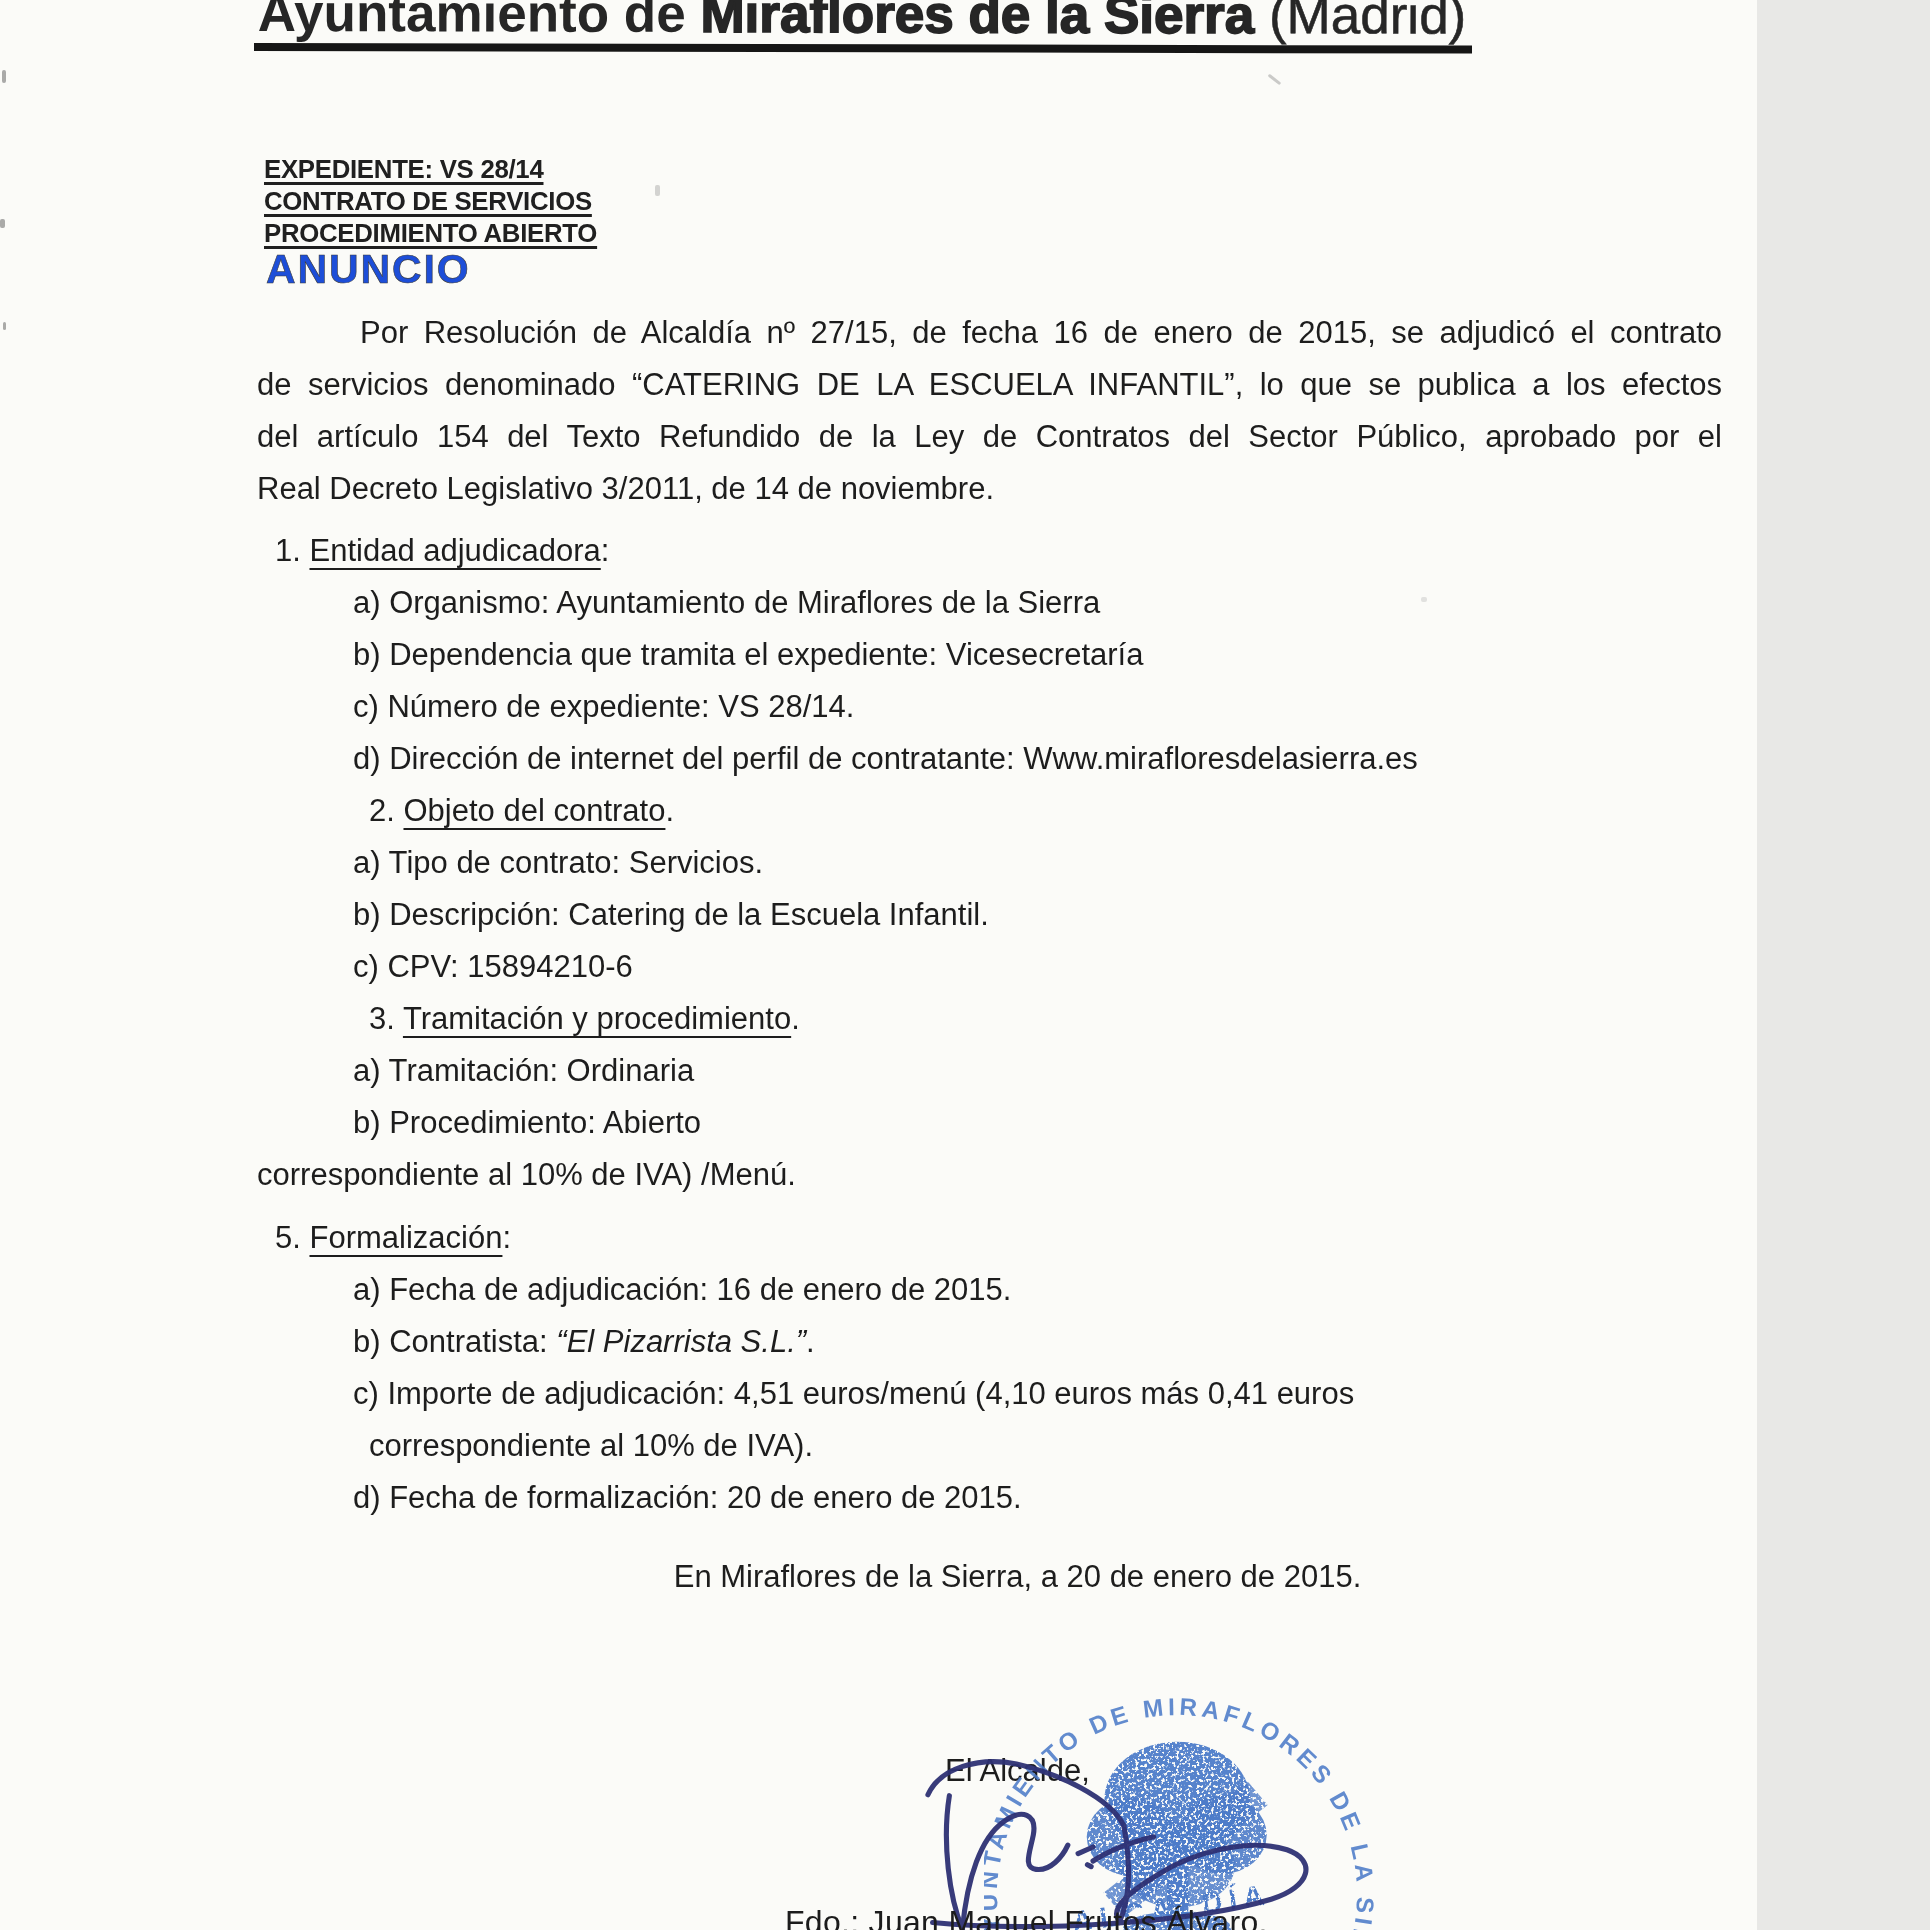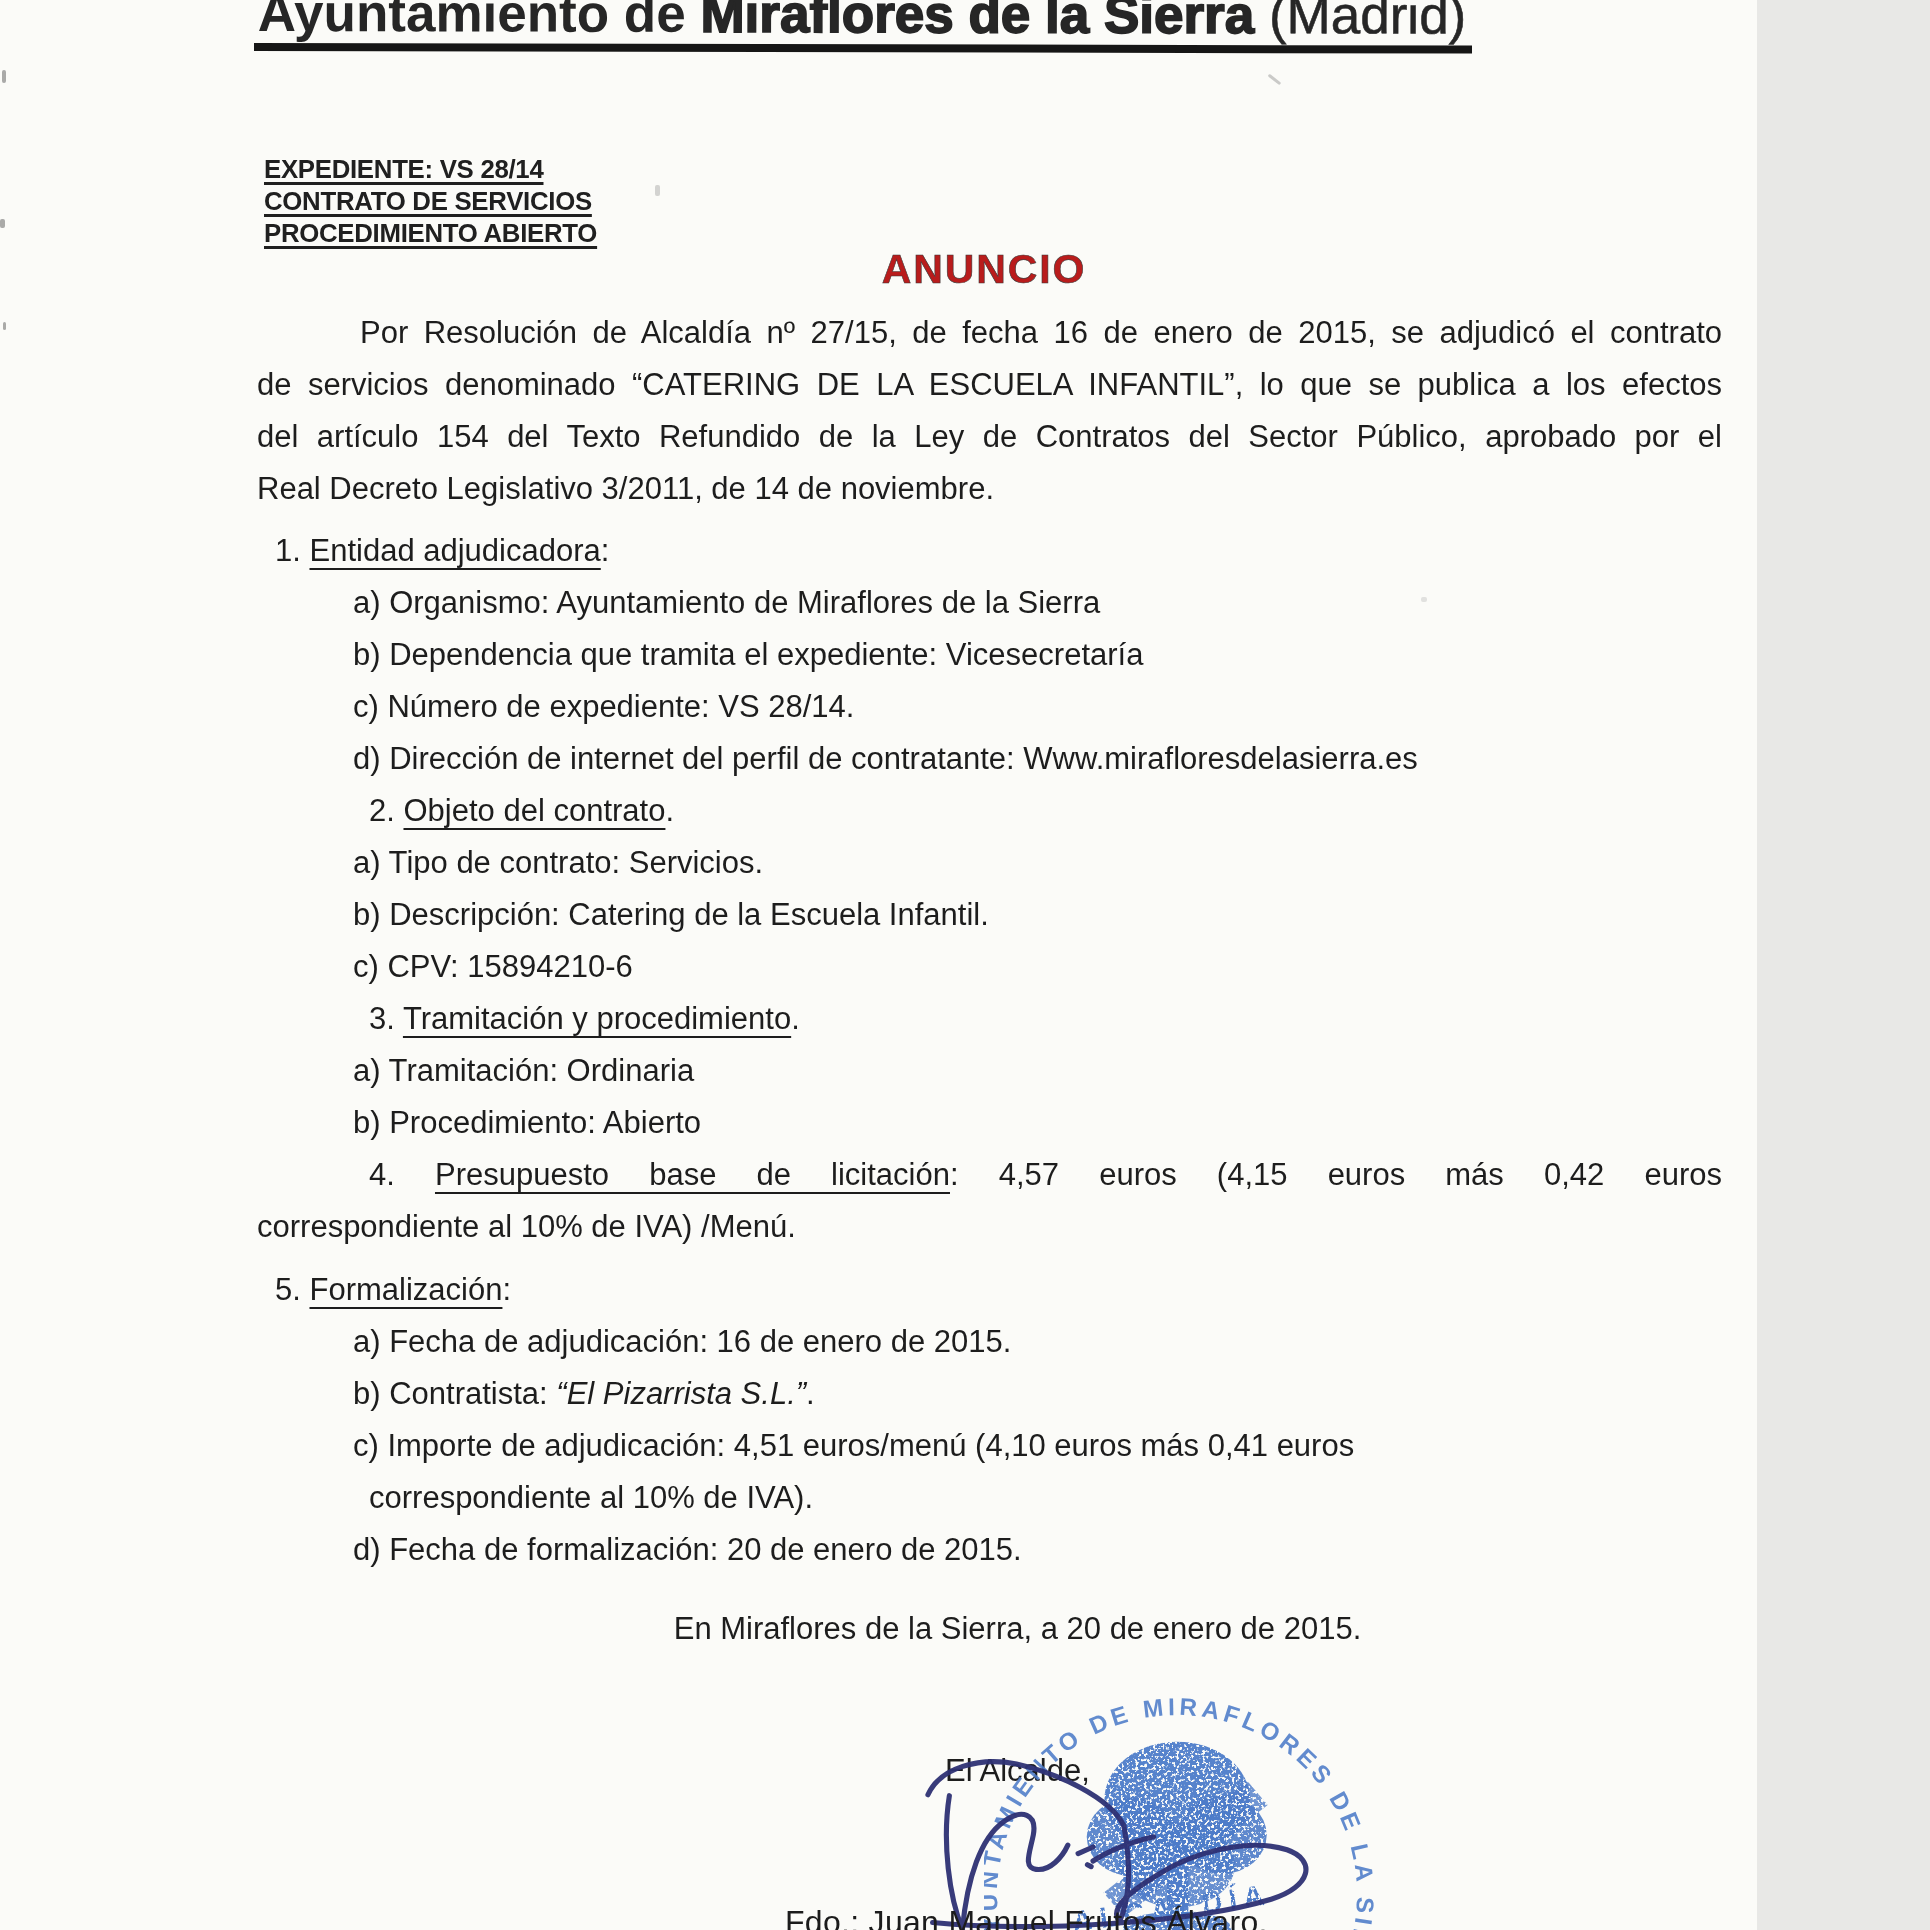--- a/index.html
+++ b/index.html
@@ -33,23 +33,22 @@
     transform:scaleX(0.97);transform-origin:left top;
   }
   .file-block div{
     text-decoration:underline;
     text-decoration-thickness:2.8px;
     text-underline-offset:3.7px;
   }
   
   .notice-heading{
     position:absolute;left:266px;top:246px;width:1436px;
-    text-align:center;
     font-size:41px;font-weight:700;letter-spacing:1.9px;
-    color:#b91c1c;-webkit-text-stroke:0.6px #3a3a3a;
+    color:#1d4ed8;-webkit-text-stroke:0.6px #3a3a3a;
   }
   
   .body{
     position:absolute;left:257px;top:307px;width:1465px;
     font-size:31px;line-height:52px;color:#1d1d1d;
   }
   .jline{text-align:justify;text-align-last:justify;}
   .p-first{text-indent:103px;}
   .sec{margin-left:112px;}
   .sub{margin-left:96px;}
@@ -116,21 +115,20 @@
 
     <div class="sec"><span>2.</span> <span class="hu">Objeto del contrato</span><span>.</span></div>
     <div class="sub">a) Tipo de contrato: Servicios.</div>
     <div class="sub">b) Descripción: Catering de la Escuela Infantil.</div>
     <div class="sub">c) CPV: 15894210-6</div>
 
     <div class="sec"><span>3.</span> <span class="hu">Tramitación y procedimiento</span><span>.</span></div>
     <div class="sub">a) Tramitación: Ordinaria</div>
     <div class="sub">b) Procedimiento: Abierto</div>
 
-    <div class="jline item4-l1"><span>4.</span> <span class="hu">Presupuesto base de licitación</span><span>:</span> <span>4,57 euros (4,15 euros más 0,42 euros</span></div>
     <div>correspondiente al 10% de IVA) /Menú.</div>
 
     <div class="sec mt-sec"><span>5.</span> <span class="hu">Formalización</span><span>:</span></div>
     <div class="sub">a) Fecha de adjudicación: 16 de enero de 2015.</div>
     <div class="sub"><span>b) Contratista: </span><span class="it">“El Pizarrista S.L.”</span><span>.</span></div>
     <div class="sub">c) Importe de adjudicación: 4,51 euros/menú (4,10 euros más 0,41 euros</div>
     <div class="cont-indent">correspondiente al 10% de IVA).</div>
     <div class="sub">d) Fecha de formalización: 20 de enero de 2015.</div>
 
     <div class="place-line">En Miraflores de la Sierra, a 20 de enero de 2015.</div>

